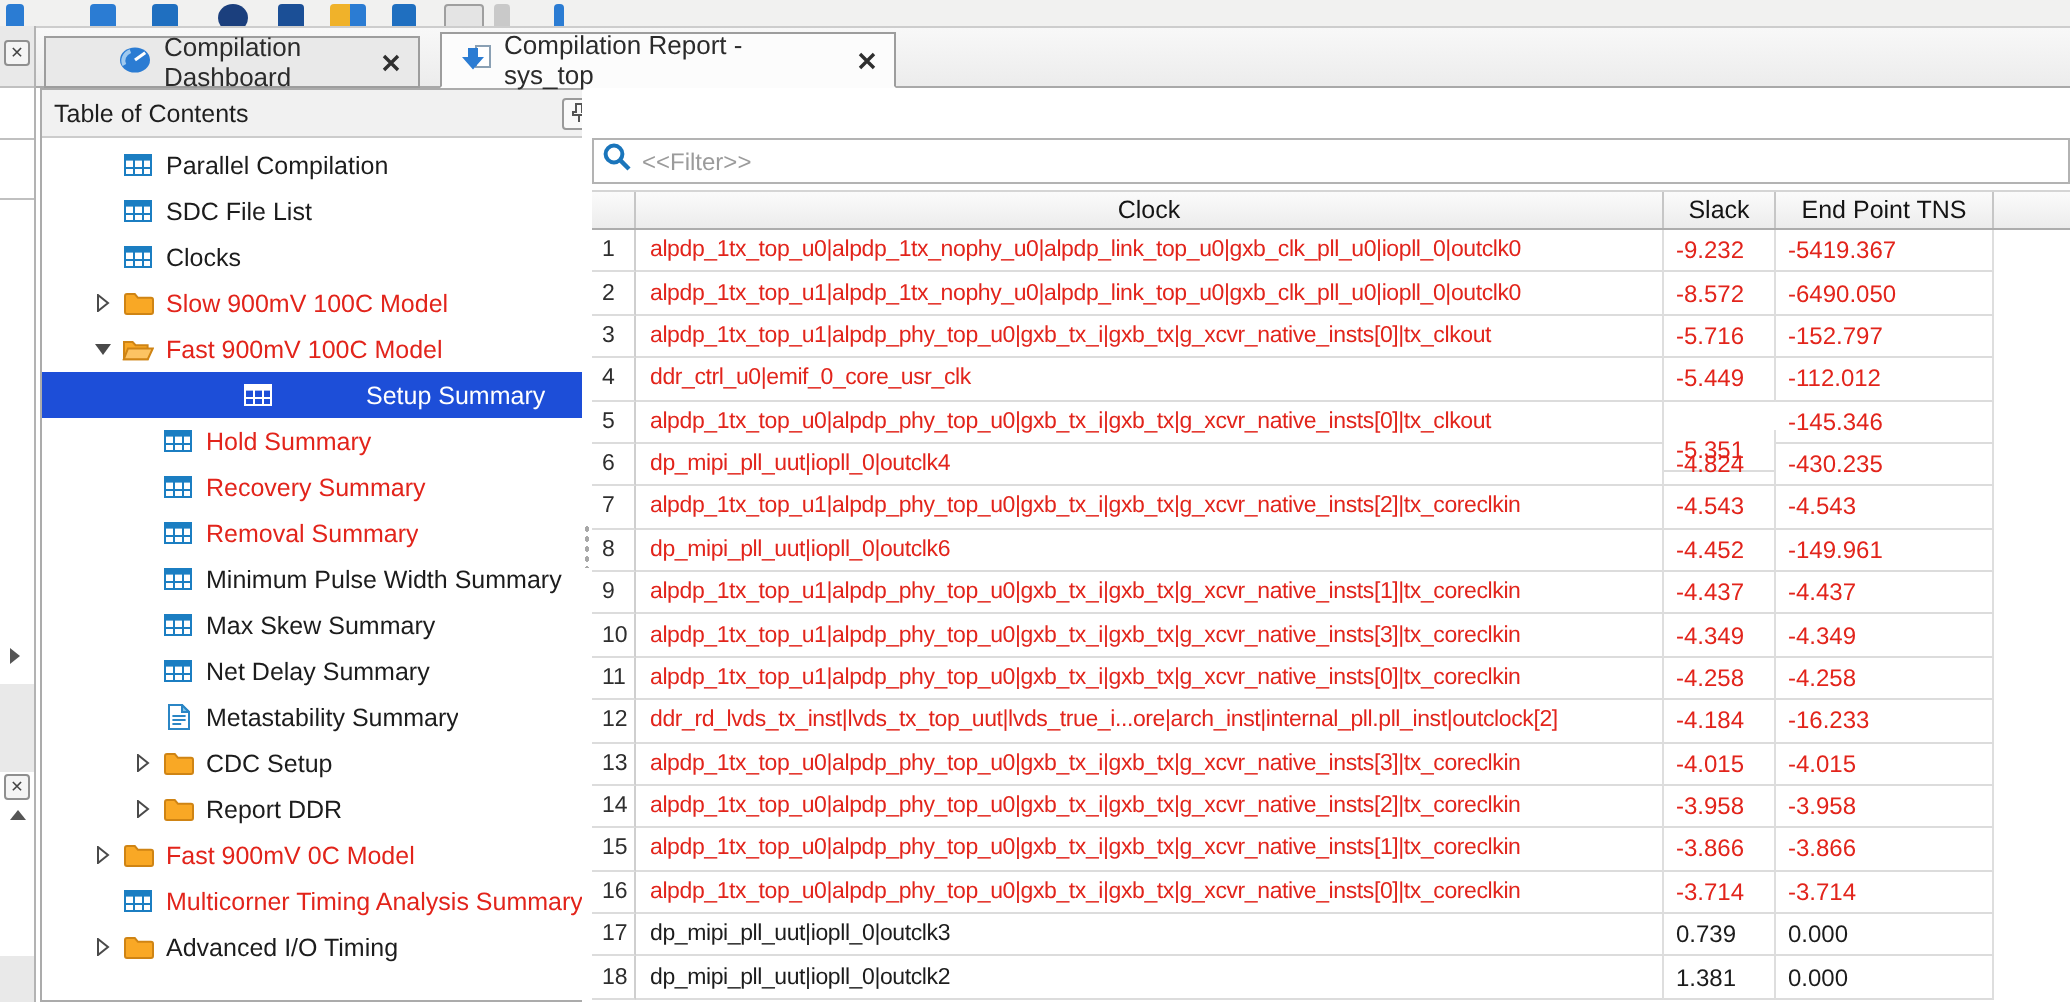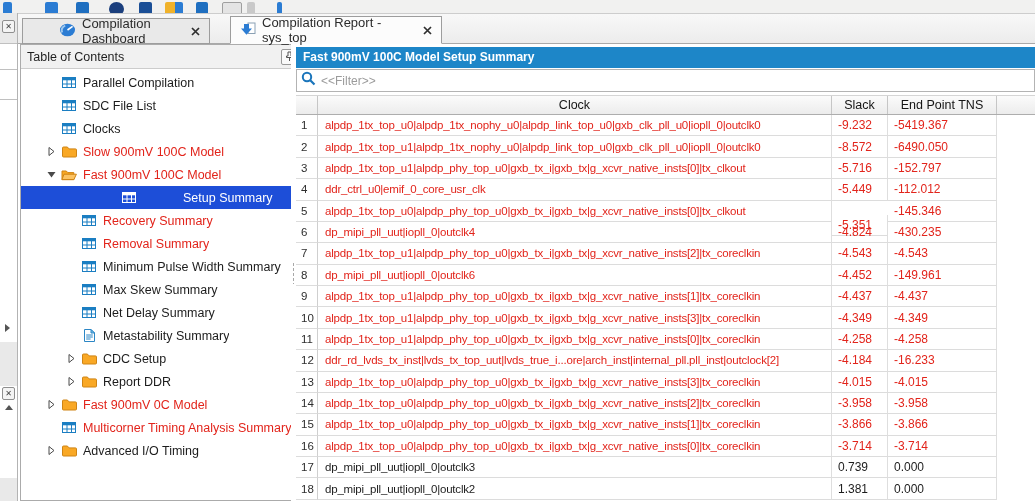--- a/index.html
+++ b/index.html
@@ -125,21 +125,21 @@
           <path d="M8.5 7 L13.6 3.4" stroke="#fff" stroke-width="1.6"></path>
         </svg>
     </span>
     <span>Compilation Dashboard</span>
     <span class="close">
       <svg width="9" height="9" viewBox="0 0 9 9">
           <path d="M1 1 L8 8 M8 1 L1 8" stroke="#2f2f2f" stroke-width="1.7"></path>
         </svg>
     </span>
   </div>
-  <div class="tab active" style="left:212px;width:212px;justify-content:flex-end;">
+  <div class="tab active" style="left:202px;width:228px;justify-content:flex-end;">
     <span>
       <svg width="16" height="14" viewBox="0 0 16 14">
           <rect x="8" y="1" width="7" height="10.5" fill="#fff" stroke="#8aa0b4"></rect>
           <path d="M4 2 H9 V6.5 H12 L6.5 12.8 L1 6.5 H4 Z" fill="#2b7cd3"></path>
         </svg>
     </span>
     <span>Compilation Report - sys_top</span>
     <span class="close">
       <svg width="9" height="9" viewBox="0 0 9 9">
           <path d="M1 1 L8 8 M8 1 L1 8" stroke="#2f2f2f" stroke-width="1.7"></path>
@@ -248,20 +248,33 @@
         <span class="toc-arrow"></span>
         <span class="toc-icon">
           <svg width="14" height="11" viewBox="0 0 14 11">
             <rect x="0.5" y="0.5" width="13" height="10" fill="#fff" stroke="#1b7ec2"></rect>
             <rect x="0.5" y="0.5" width="13" height="2.8" fill="#1b7ec2"></rect>
             <line x1="5" y1="3" x2="5" y2="10.5" stroke="#1b7ec2"></line>
             <line x1="9.5" y1="3" x2="9.5" y2="10.5" stroke="#1b7ec2"></line>
             <line x1="0.5" y1="7" x2="13.5" y2="7" stroke="#1b7ec2"></line>
           </svg>
         </span>
+        <span class="toc-label" style="color: rgb(226, 36, 27);">Hold Summary</span>
+      </div>
+      <div class="toc-row" style="padding-left: 44px;">
+        <span class="toc-arrow"></span>
+        <span class="toc-icon">
+          <svg width="14" height="11" viewBox="0 0 14 11">
+            <rect x="0.5" y="0.5" width="13" height="10" fill="#fff" stroke="#1b7ec2"></rect>
+            <rect x="0.5" y="0.5" width="13" height="2.8" fill="#1b7ec2"></rect>
+            <line x1="5" y1="3" x2="5" y2="10.5" stroke="#1b7ec2"></line>
+            <line x1="9.5" y1="3" x2="9.5" y2="10.5" stroke="#1b7ec2"></line>
+            <line x1="0.5" y1="7" x2="13.5" y2="7" stroke="#1b7ec2"></line>
+          </svg>
+        </span>
         <span class="toc-label" style="color: rgb(226, 36, 27);">Recovery Summary</span>
       </div>
       <div class="toc-row" style="padding-left: 44px;">
         <span class="toc-arrow"></span>
         <span class="toc-icon">
           <svg width="14" height="11" viewBox="0 0 14 11">
             <rect x="0.5" y="0.5" width="13" height="10" fill="#fff" stroke="#1b7ec2"></rect>
             <rect x="0.5" y="0.5" width="13" height="2.8" fill="#1b7ec2"></rect>
             <line x1="5" y1="3" x2="5" y2="10.5" stroke="#1b7ec2"></line>
             <line x1="9.5" y1="3" x2="9.5" y2="10.5" stroke="#1b7ec2"></line>
@@ -396,21 +409,20 @@
     </div>
     <div id="toc-sb-thumb"></div>
   </div>
 </div>
 
 <div id="splitter">
     <div class="dots"></div>
   </div>
 
 <div id="report-panel">
-  <div id="report-title">Fast 900mV 100C Model Setup Summary</div>
   <div id="filter-box">
     <span>
       <svg width="15" height="15" viewBox="0 0 15 15">
           <circle cx="6" cy="6" r="4.2" fill="none" stroke="#1a75bb" stroke-width="2"></circle>
           <line x1="9.2" y1="9.2" x2="13.5" y2="13.5" stroke="#1a75bb" stroke-width="2.2"></line>
         </svg>
     </span>
     <input id="filter-input" placeholder="&lt;&lt;Filter&gt;&gt;" style="">
   </div>
   <div id="rtable">

